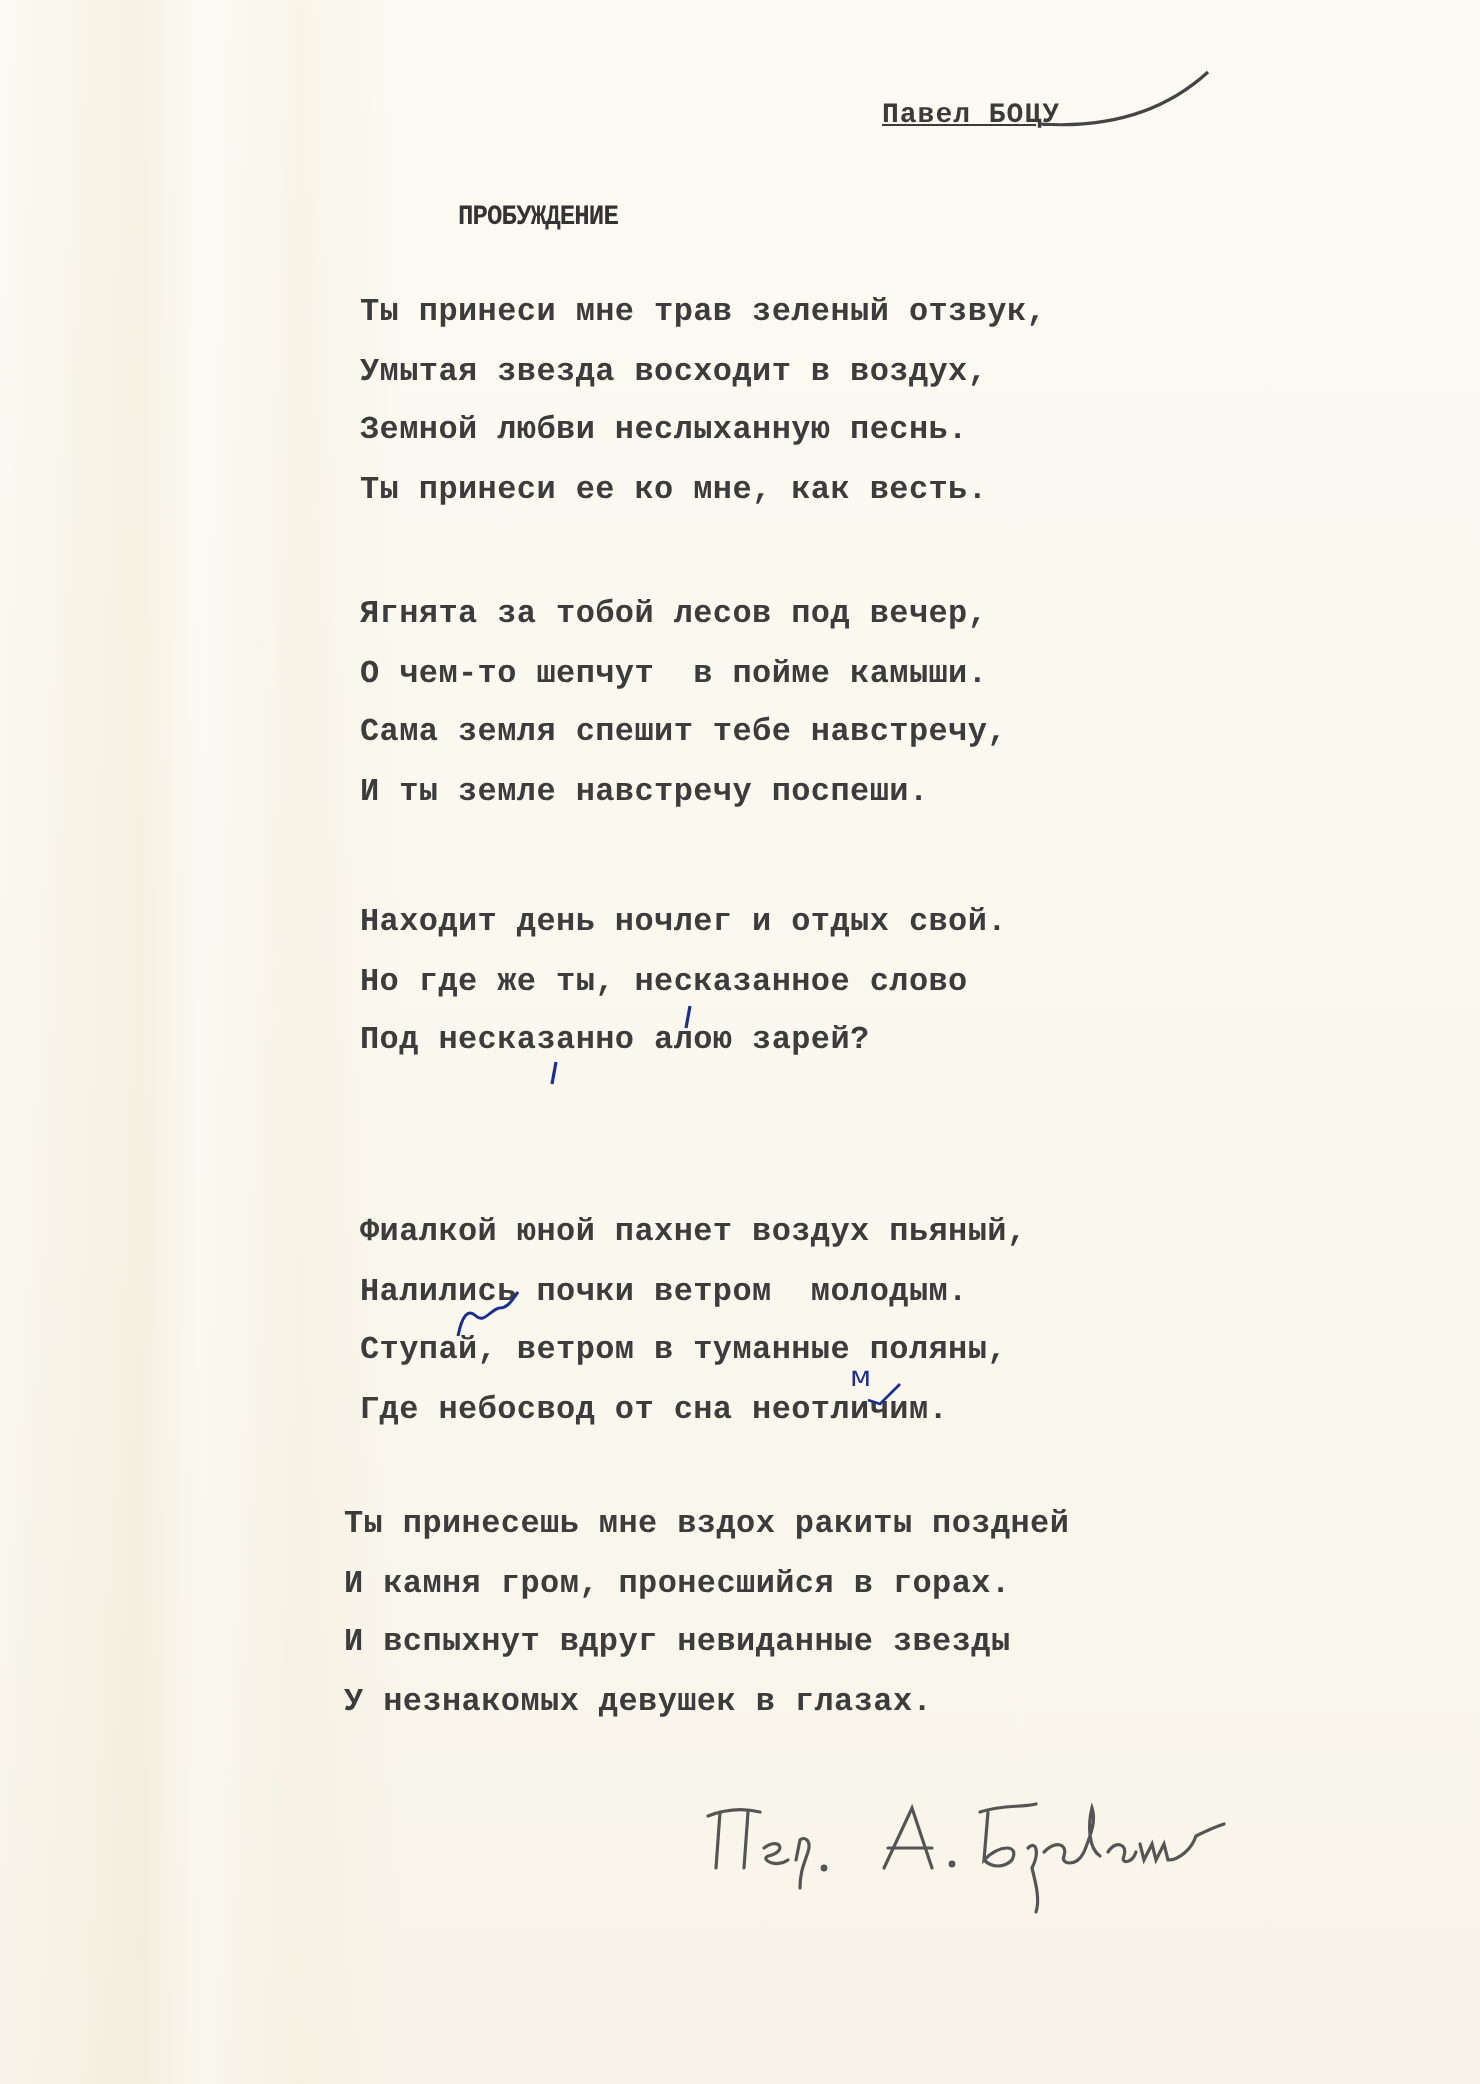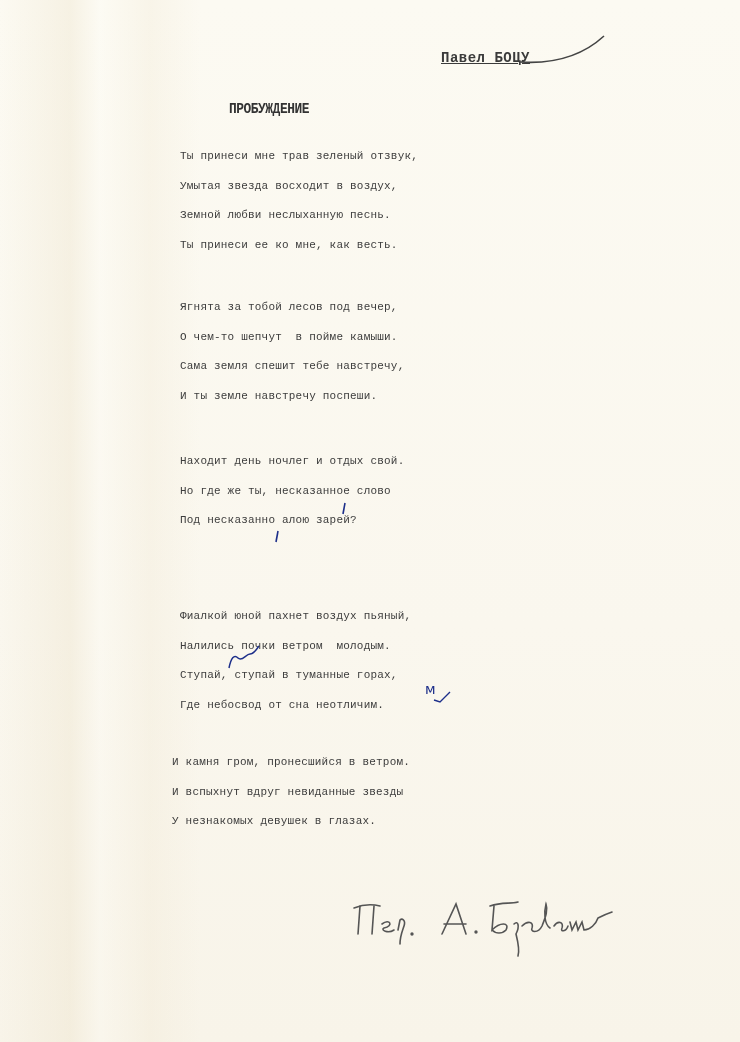--- a/index.html
+++ b/index.html
@@ -24,21 +24,21 @@
   .author-flourish { position: absolute; left: 500px; top: 30px; }
   .title {
     position: absolute; left: 229px; top: 101px;
     font-size: 14px; font-weight: bold; letter-spacing: -0.5px;
     transform: scaleX(0.92); transform-origin: left;
     color: #333;
   }
   .stanza { position: absolute; left: 180px; }
   .line {
     height: 29.5px; line-height: 29.5px;
-    font-size: 11px; font-weight: normal; letter-spacing: 0.2px;
+    font-size: 16px; font-weight: bold; letter-spacing: 0.2px;
     color: #3c3c3c; white-space: pre;
   }
   .mark { position: absolute; color: #1d2f8a; font-family: "DejaVu Sans", sans-serif; }
   .signature { position: absolute; left: 350px; top: 890px; }
 </style>
 </head>
 <body>
 
 <div class="paper"></div>
 
@@ -65,26 +65,27 @@
 
 <div class="stanza" style="top:447px">
   <div class="line">Находит день ночлег и отдых свой.</div>
   <div class="line">Но где же ты, несказанное слово</div>
   <div class="line">Под несказанно алою зарей?</div>
 </div>
 
 <div class="stanza" style="top:602px">
   <div class="line">Фиалкой юной пахнет воздух пьяный,</div>
   <div class="line">Налились почки ветром  молодым.</div>
-  <div class="line">Ступай, ступай в туманные горах,</div>
+  <div class="line">Ступай, ветром в туманные поляны,</div>
   <div class="line">Где небосвод от сна неотличим.</div>
 </div>
 
 <div class="stanza" style="top:748px; left:172px">
-  <div class="line">И камня гром, пронесшийся в ветром.</div>
+  <div class="line">Ты принесешь мне вздох ракиты поздней</div>
+  <div class="line">И камня гром, пронесшийся в горах.</div>
   <div class="line">И вспыхнут вдруг невиданные звезды</div>
   <div class="line">У незнакомых девушек в глазах.</div>
 </div>
 
 <svg class="mark" style="left:340px; top:502px" width="8" height="14">
     <path d="M5 1 L3 12" stroke="#1d2f8a" stroke-width="1.6"></path>
   </svg>
 <svg class="mark" style="left:273px; top:530px" width="8" height="14">
     <path d="M5 1 L3 12" stroke="#1d2f8a" stroke-width="1.6"></path>
   </svg>

